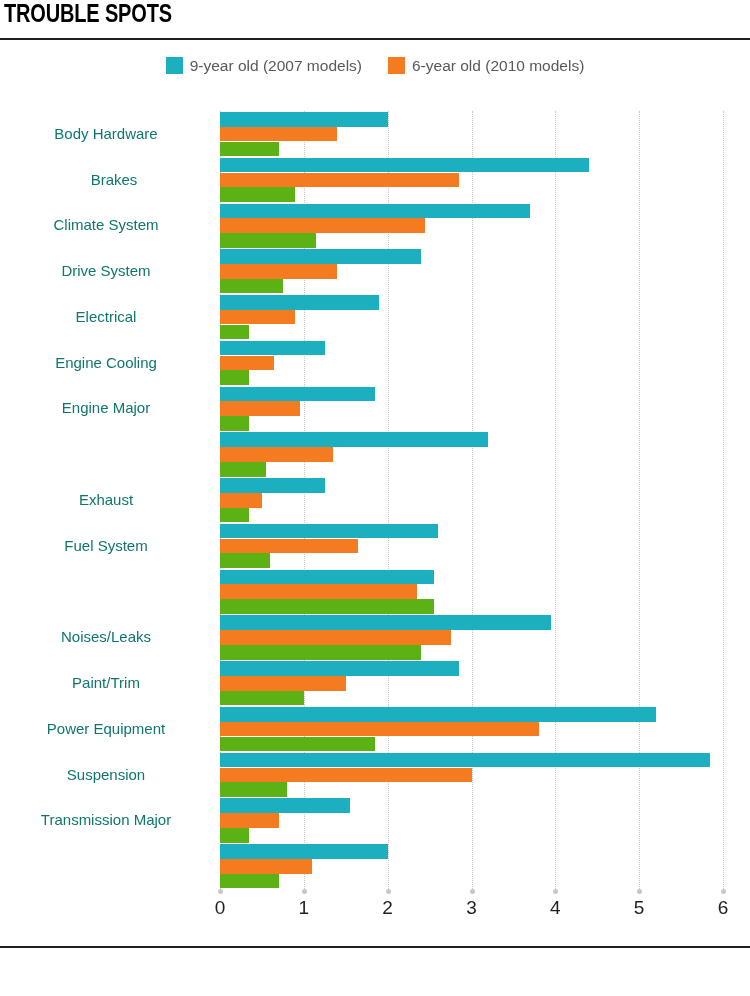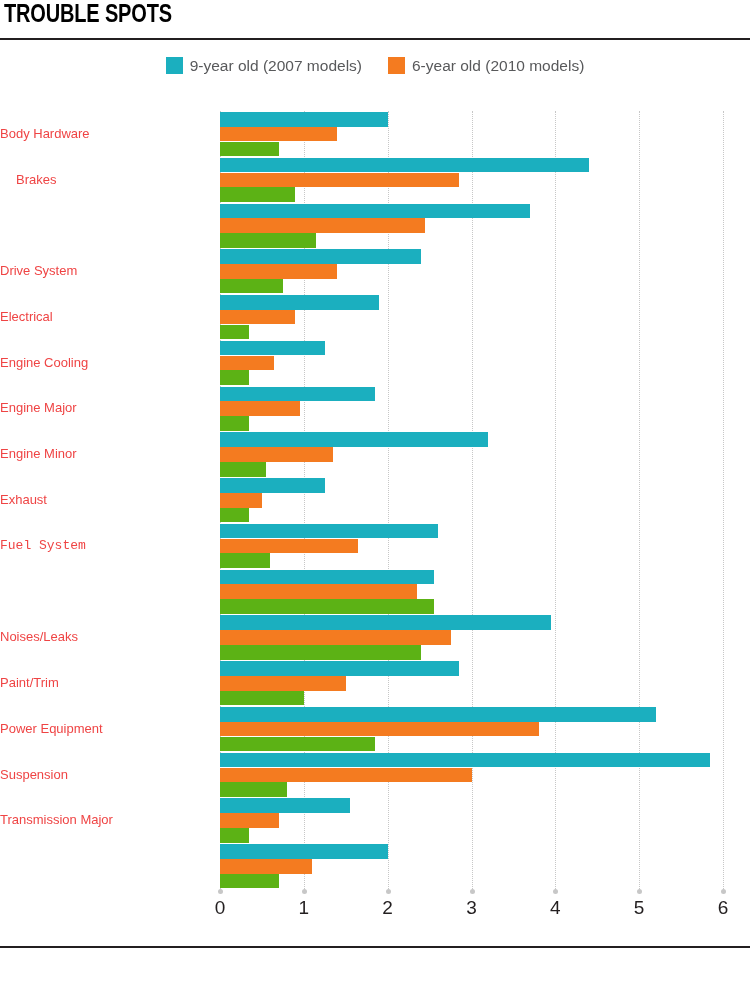--- a/index.html
+++ b/index.html
@@ -115,23 +115,23 @@
   .cat-labels {
     position:absolute;
     left:0; top:111px;
     width:212px;
     height:778px;
   }
   .cat-label {
     position:absolute;
     right:0;
     width:212px;
-    text-align:left;
-    font-size:13px;
-    color:#ef4444;
+    text-align:center;
+    font-size:15px;
+    color:#0f766e;
     line-height:18px;
     white-space:nowrap;
   }
 
   
   .xaxis {
     position:absolute;
     left:220px; top:889px;
     width:503px; height:46px;
   }
@@ -176,27 +176,27 @@
       </div>
       <div class="legend-item">
         <span class="legend-swatch" style="background: rgb(244, 123, 32);"></span>
         <span class="legend-label">6-year old (2010 models)</span>
       </div>
     </div>
 
   <div class="cat-labels" id="cat-labels">
       <div class="cat-label" style="top: 13.8824px;">Body Hardware</div>
       <div class="cat-label" style="top: 59.6471px; padding-left: 16px;">Brakes</div>
+      <div class="cat-label" style="top: 105.412px;">Climate System</div>
       <div class="cat-label" style="top: 151.176px;">Drive System</div>
       <div class="cat-label" style="top: 196.941px;">Electrical</div>
       <div class="cat-label" style="top: 242.706px;">Engine Cooling</div>
       <div class="cat-label" style="top: 288.471px;">Engine Major</div>
-      <div class="cat-label" style="top: 334.235px;">Engine Minor</div>
       <div class="cat-label" style="top: 380px;">Exhaust</div>
-      <div class="cat-label" style="top: 425.765px; font-family: Liberation Mono, monospace;">Fuel System</div>
+      <div class="cat-label" style="top: 425.765px;">Fuel System</div>
       <div class="cat-label" style="top: 517.294px;">Noises/Leaks</div>
       <div class="cat-label" style="top: 563.059px;">Paint/Trim</div>
       <div class="cat-label" style="top: 608.824px;">Power Equipment</div>
       <div class="cat-label" style="top: 654.588px;">Suspension</div>
       <div class="cat-label" style="top: 700.353px;">Transmission Major</div>
     </div>
 
   <div class="plot">
     <div class="gridlines" id="gridlines">
         <div class="gridline" style="left: 0px;"></div>

